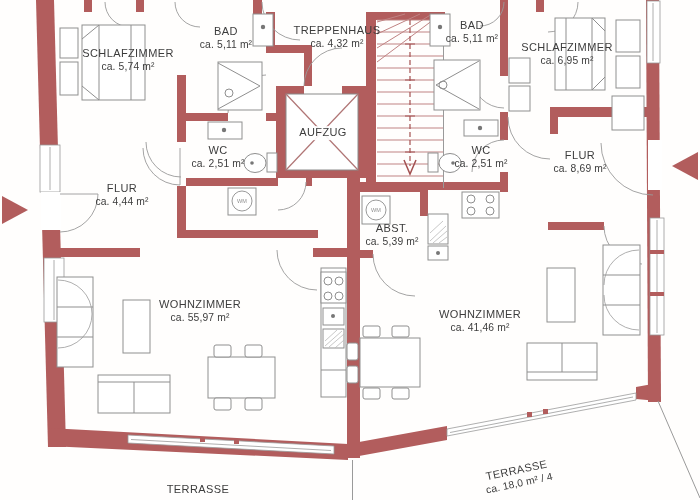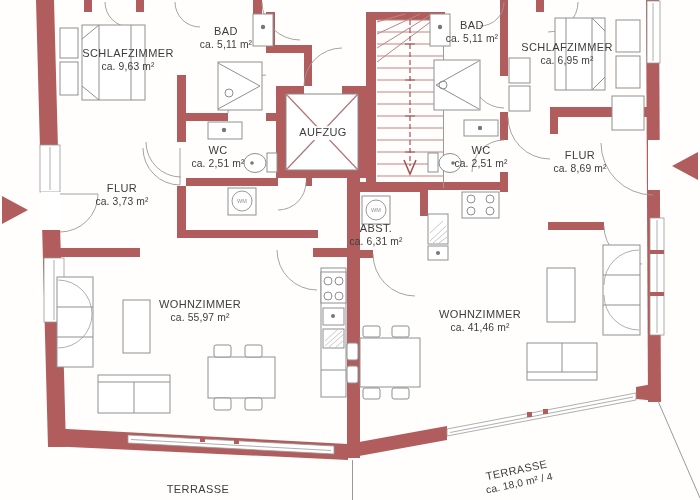--- a/index.html
+++ b/index.html
@@ -274,26 +274,30 @@
   <g>
     <line x1="352.5" y1="460" x2="352.5" y2="500" stroke="#9a9a9a" stroke-width="1"></line>
     <line x1="658" y1="401" x2="700" y2="498" stroke="#9a9a9a" stroke-width="1"></line>
   </g>
   <polygon points="2,196 2,224 28,210" fill="#b25d5d"></polygon>
   <polygon points="698,152 698,180 672,166" fill="#b25d5d"></polygon>
 </svg>
 
   <div class="room-label" style="left:128px;top:60px">
     <div>SCHLAFZIMMER</div>
-    <div class="area">ca. 9,63 m²</div>
+    <div class="area">ca. 5,74 m²</div>
   </div>
   <div class="room-label" style="left:226px;top:38px">
     <div>BAD</div>
     <div class="area">ca. 5,11 m²</div>
   </div>
+  <div class="room-label" style="left:337px;top:37px">
+    <div>TREPPENHAUS</div>
+    <div class="area">ca. 4,32 m²</div>
+  </div>
   <div class="room-label" style="left:472px;top:32px">
     <div>BAD</div>
     <div class="area">ca. 5,11 m²</div>
   </div>
   <div class="room-label" style="left:567px;top:54px">
     <div>SCHLAFZIMMER</div>
     <div class="area">ca. 6,95 m²</div>
   </div>
   <div class="room-label" style="left:218px;top:157px">
     <div>WC</div>
@@ -301,29 +305,29 @@
   </div>
   <div class="room-label boxed" style="left:323px;top:133px">
     <div>AUFZUG</div>
   </div>
   <div class="room-label" style="left:481px;top:157px">
     <div>WC</div>
     <div class="area">ca. 2,51 m²</div>
   </div>
   <div class="room-label" style="left:122px;top:195px">
     <div>FLUR</div>
-    <div class="area">ca. 3,73 m²</div>
+    <div class="area">ca. 4,44 m²</div>
   </div>
   <div class="room-label" style="left:580px;top:162px">
     <div>FLUR</div>
     <div class="area">ca. 8,69 m²</div>
   </div>
-  <div class="room-label" style="left:376px;top:235px">
+  <div class="room-label" style="left:392px;top:235px">
     <div>ABST.</div>
-    <div class="area">ca. 6,31 m²</div>
+    <div class="area">ca. 5,39 m²</div>
   </div>
   <div class="room-label" style="left:200px;top:311px">
     <div>WOHNZIMMER</div>
     <div class="area">ca. 55,97 m²</div>
   </div>
   <div class="room-label" style="left:480px;top:321px">
     <div>WOHNZIMMER</div>
     <div class="area">ca. 41,46 m²</div>
   </div>
   <div class="room-label" style="left:198px;top:490px">

